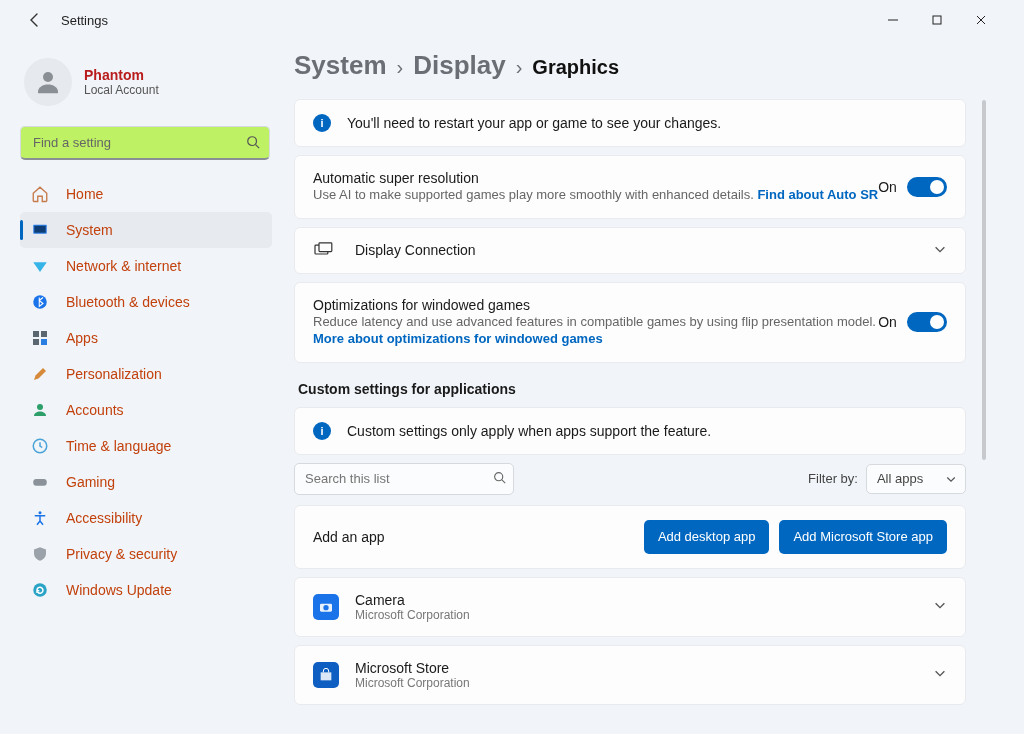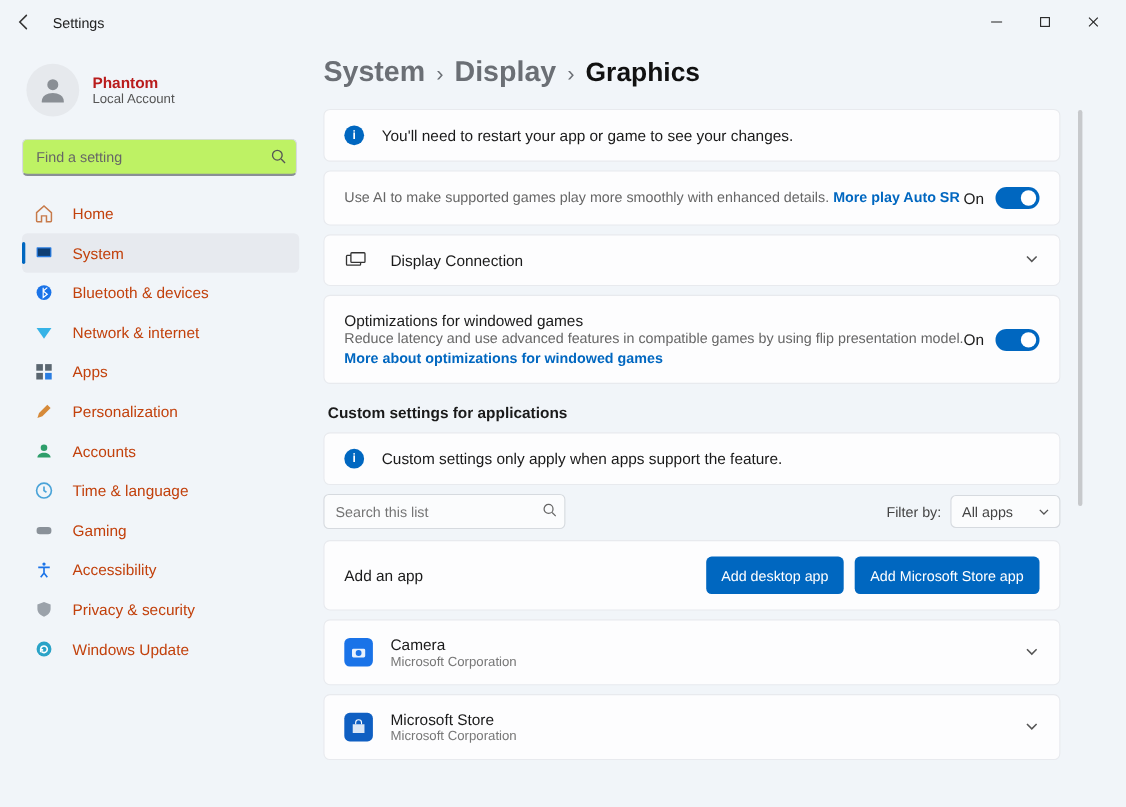--- a/index.html
+++ b/index.html
@@ -1,17 +1,17 @@
 <!DOCTYPE html>
 <html><head>
 <meta charset="utf-8">
 <style>
   * { box-sizing: border-box; margin: 0; padding: 0; font-family: "Segoe UI", Arial, sans-serif; }
   body { background: #f1f5f9; width: 1024px; height: 734px; overflow: hidden; font-size: 14px; color: #1a1a1a; }
-  .titlebar { height: 40px; display: flex; align-items: center; padding: 0 8px; }
+  .titlebar { height: 40px; display: flex; align-items: center; padding: 0 21px; }
   .back-btn { width: 28px; height: 28px; display: flex; align-items: center; justify-content: center; border-radius: 4px; cursor: pointer; font-size: 16px; color: #333; }
   .title-label { margin-left: 12px; font-size: 13px; color: #222; }
   .win-controls { margin-left: auto; display: flex; }
   .win-btn { width: 44px; height: 32px; display: flex; align-items: center; justify-content: center; cursor: pointer; }
   .win-btn svg { width: 12px; height: 12px; }
   .content { display: flex; height: calc(100% - 40px); }
   .sidebar { width: 280px; padding: 14px 8px 0 20px; }
   .user-block { display: flex; align-items: center; padding: 4px 4px 16px 4px; }
   .avatar { width: 48px; height: 48px; border-radius: 50%; background: #e6e9ed; display: flex; align-items: center; justify-content: center; }
   .avatar-inner { fill: #8a8f95; }
@@ -24,21 +24,21 @@
   .search-box .sicon { position: absolute; right: 10px; top: 9px; color: #555; }
   .nav { list-style: none; }
   .nav li { display: flex; align-items: center; height: 36px; padding: 0 10px; border-radius: 5px; cursor: pointer; color: #c2410c; font-size: 14px; position: relative; }
   .nav li .nicon { width: 20px; height: 20px; margin-right: 16px; display: flex; align-items: center; justify-content: center; font-size: 16px; }
   .nav li.active { background: #e7eaef; }
   .nav li.active::before { content: ""; position: absolute; left: 0; top: 8px; bottom: 8px; width: 3px; background: #0067c0; border-radius: 2px; }
   .main { flex: 1; padding: 10px 22px 0 14px; overflow-y: auto; }
   .breadcrumb { display: flex; align-items: baseline; gap: 10px; margin-bottom: 18px; }
   .breadcrumb .bc { font-size: 26px; font-weight: 600; color: #6b6f75; cursor: pointer; }
   .breadcrumb .sep { font-size: 20px; color: #6b6f75; }
-  .breadcrumb .bc.current { color: #111; cursor: default; font-size: 24px;}
+  .breadcrumb .bc.current { color: #111; cursor: default; font-size: 20px;}
   h2.section { font-size: 14px; font-weight: 600; color: #1a1a1a; margin: 8px 0 10px 4px; }
   .card { background: #fdfdfe; border: 1px solid #e8eaee; border-radius: 6px; padding: 14px 18px; margin-bottom: 8px; display: flex; align-items: center; }
   .card.info { align-items: center; }
   .info-icon { width: 18px; height: 18px; border-radius: 50%; background: #0067c0; color: #fff; font-size: 11px; font-weight: bold; display: flex; align-items: center; justify-content: center; margin-right: 16px; flex: none; }
   .card-body { flex: 1; }
   .card-title { font-size: 14px; color: #1a1a1a; }
   .card-desc { font-size: 13px; color: #666; line-height: 1.35; }
   .card-desc a, .link { color: #0067c0; font-weight: 600; text-decoration: none; cursor: pointer; }
   .toggle-wrap { display: flex; align-items: center; gap: 10px; }
   .toggle-label { font-size: 14px; color: #1a1a1a; }
@@ -129,33 +129,33 @@
             <svg width="18" height="18" viewBox="0 0 24 24">
               <rect x="3" y="5" width="18" height="12" rx="1" fill="#2a7de1"></rect>
               <rect x="4.5" y="6.5" width="15" height="9" fill="#0e3e73"></rect>
             </svg>
           </span>
           <span>System</span>
         </li>
       <li>
           <span class="nicon">
             <svg width="18" height="18" viewBox="0 0 24 24">
+              <path d="M12 20 L3 7h18z" fill="#36b3e7"></path>
+            </svg>
+          </span>
+          <span>Network &amp; internet</span>
+        </li>
+      <li>
+          <span class="nicon">
+            <svg width="18" height="18" viewBox="0 0 24 24">
               <circle cx="12" cy="12" r="9" fill="#1a73e8"></circle>
               <path d="M11 6v12l5-4-5-4 5-4-5 4" stroke="#fff" stroke-width="1.4" fill="none"></path>
             </svg>
           </span>
           <span>Bluetooth &amp; devices</span>
-        </li>
-      <li>
-          <span class="nicon">
-            <svg width="18" height="18" viewBox="0 0 24 24">
-              <path d="M12 20 L3 7h18z" fill="#36b3e7"></path>
-            </svg>
-          </span>
-          <span>Network &amp; internet</span>
         </li>
       <li>
           <span class="nicon">
             <svg width="16" height="16" viewBox="0 0 16 16">
               <rect x="1" y="1" width="6" height="6" fill="#5a6670"></rect>
               <rect x="9" y="1" width="6" height="6" fill="#5a6670"></rect>
               <rect x="1" y="9" width="6" height="6" fill="#5a6670"></rect>
               <rect x="9" y="9" width="6" height="6" fill="#2a7de1"></rect>
             </svg>
           </span>
@@ -236,21 +236,22 @@
     </div>
 
 
     <div class="card info">
       <div class="info-icon">i</div>
       <div class="card-body"><span>You'll need to restart your app or game to see your changes.</span></div>
     </div>
 
     <div class="card">
       <div class="card-body">
-        <div class="card-desc"><span>Use AI to make supported games play more smoothly with enhanced details.  </span><a class="link">More play Auto SR</a></div>
+        <div class="card-title">Automatic super resolution</div>
+        <div class="card-desc"><span>Use AI to make supported games play more smoothly with enhanced details.  </span><a class="link">Find about Auto SR</a></div>
       </div>
       <div class="toggle-wrap">
         <span class="toggle-label">On</span>
         <div class="toggle">
               <div class="knob"></div>
             </div>
       </div>
     </div>
 
     <div class="card expand-row">

